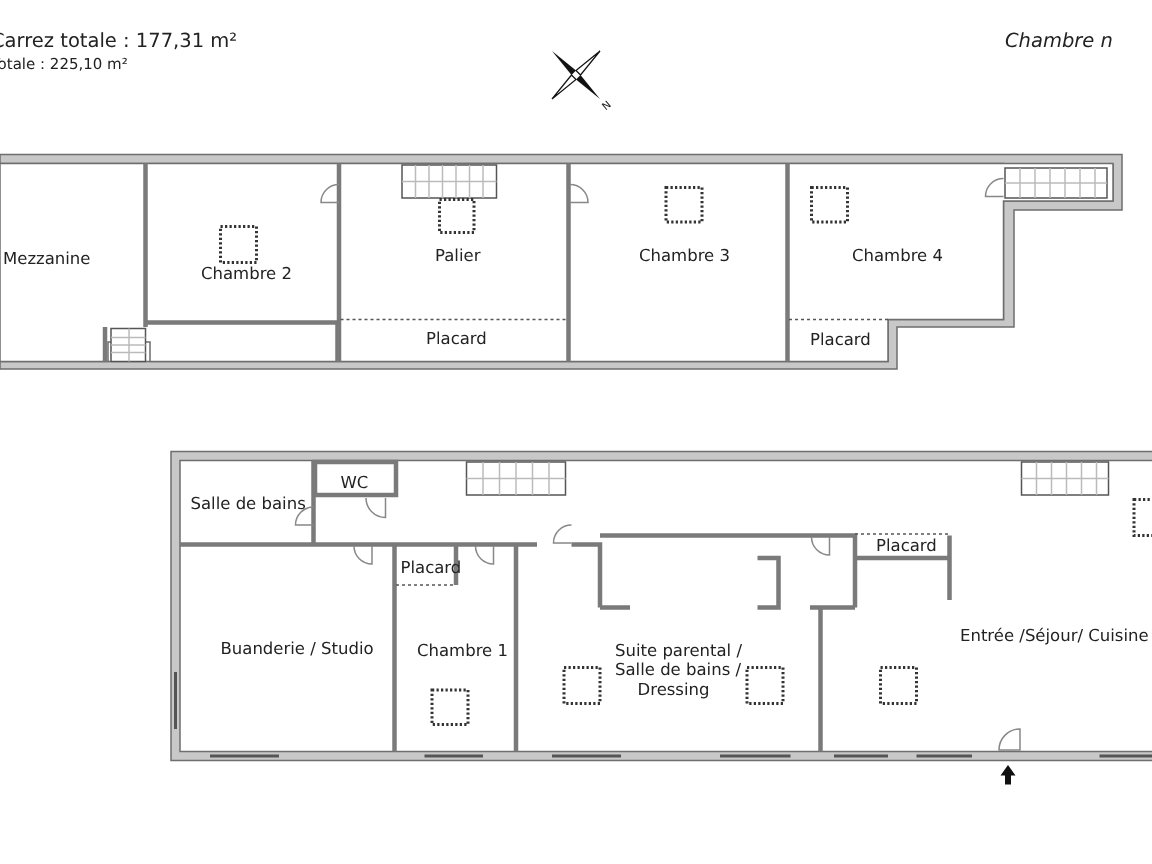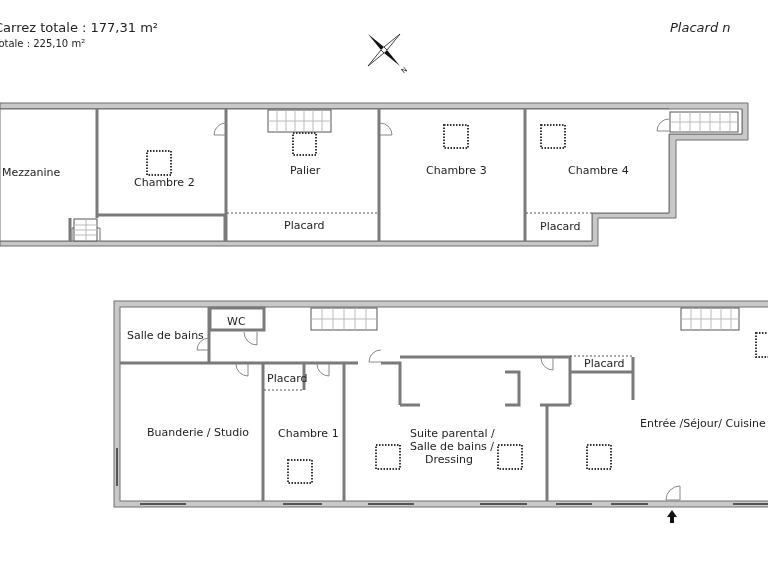--- a/index.html
+++ b/index.html
@@ -18,21 +18,21 @@
   .door { fill:none; stroke:#888; stroke-width:1; }
   .stair { fill:#fff; stroke:#555; stroke-width:1; }
   .stairline { stroke:#bbb; stroke-width:1; }
   .win { stroke:#555; stroke-width:2; }
 </style>
 </head>
 <body>
 
 <div class="hdr" id="carrez">Carrez totale : 177,31 m²</div>
 <div class="hdr" id="totale">Totale : 225,10 m²</div>
-<div class="hdr" id="docnote">Placard n</div>
+<div class="hdr" id="docnote">Chambre n</div>
 
 <svg width="768" height="576" viewBox="0 0 768 576">
 
   <g transform="translate(384,50)">
     <polygon points="0,-3 -16,-16 -3,0" fill="#111"></polygon>
     <polygon points="0,-3 16,-16 3,0" fill="#fff" stroke="#111" stroke-width="0.8"></polygon>
     <polygon points="3,0 16,16 0,3" fill="#111"></polygon>
     <polygon points="-3,0 -16,16 0,3" fill="#fff" stroke="#111" stroke-width="0.8"></polygon>
     <polygon points="-3,0 -16,-16 0,-3" fill="#fff" stroke="#111" stroke-width="0.8" opacity="0.01"></polygon>
     <text x="18" y="23" font-size="7" fill="#222" transform="rotate(-40 20 21)">N</text>

